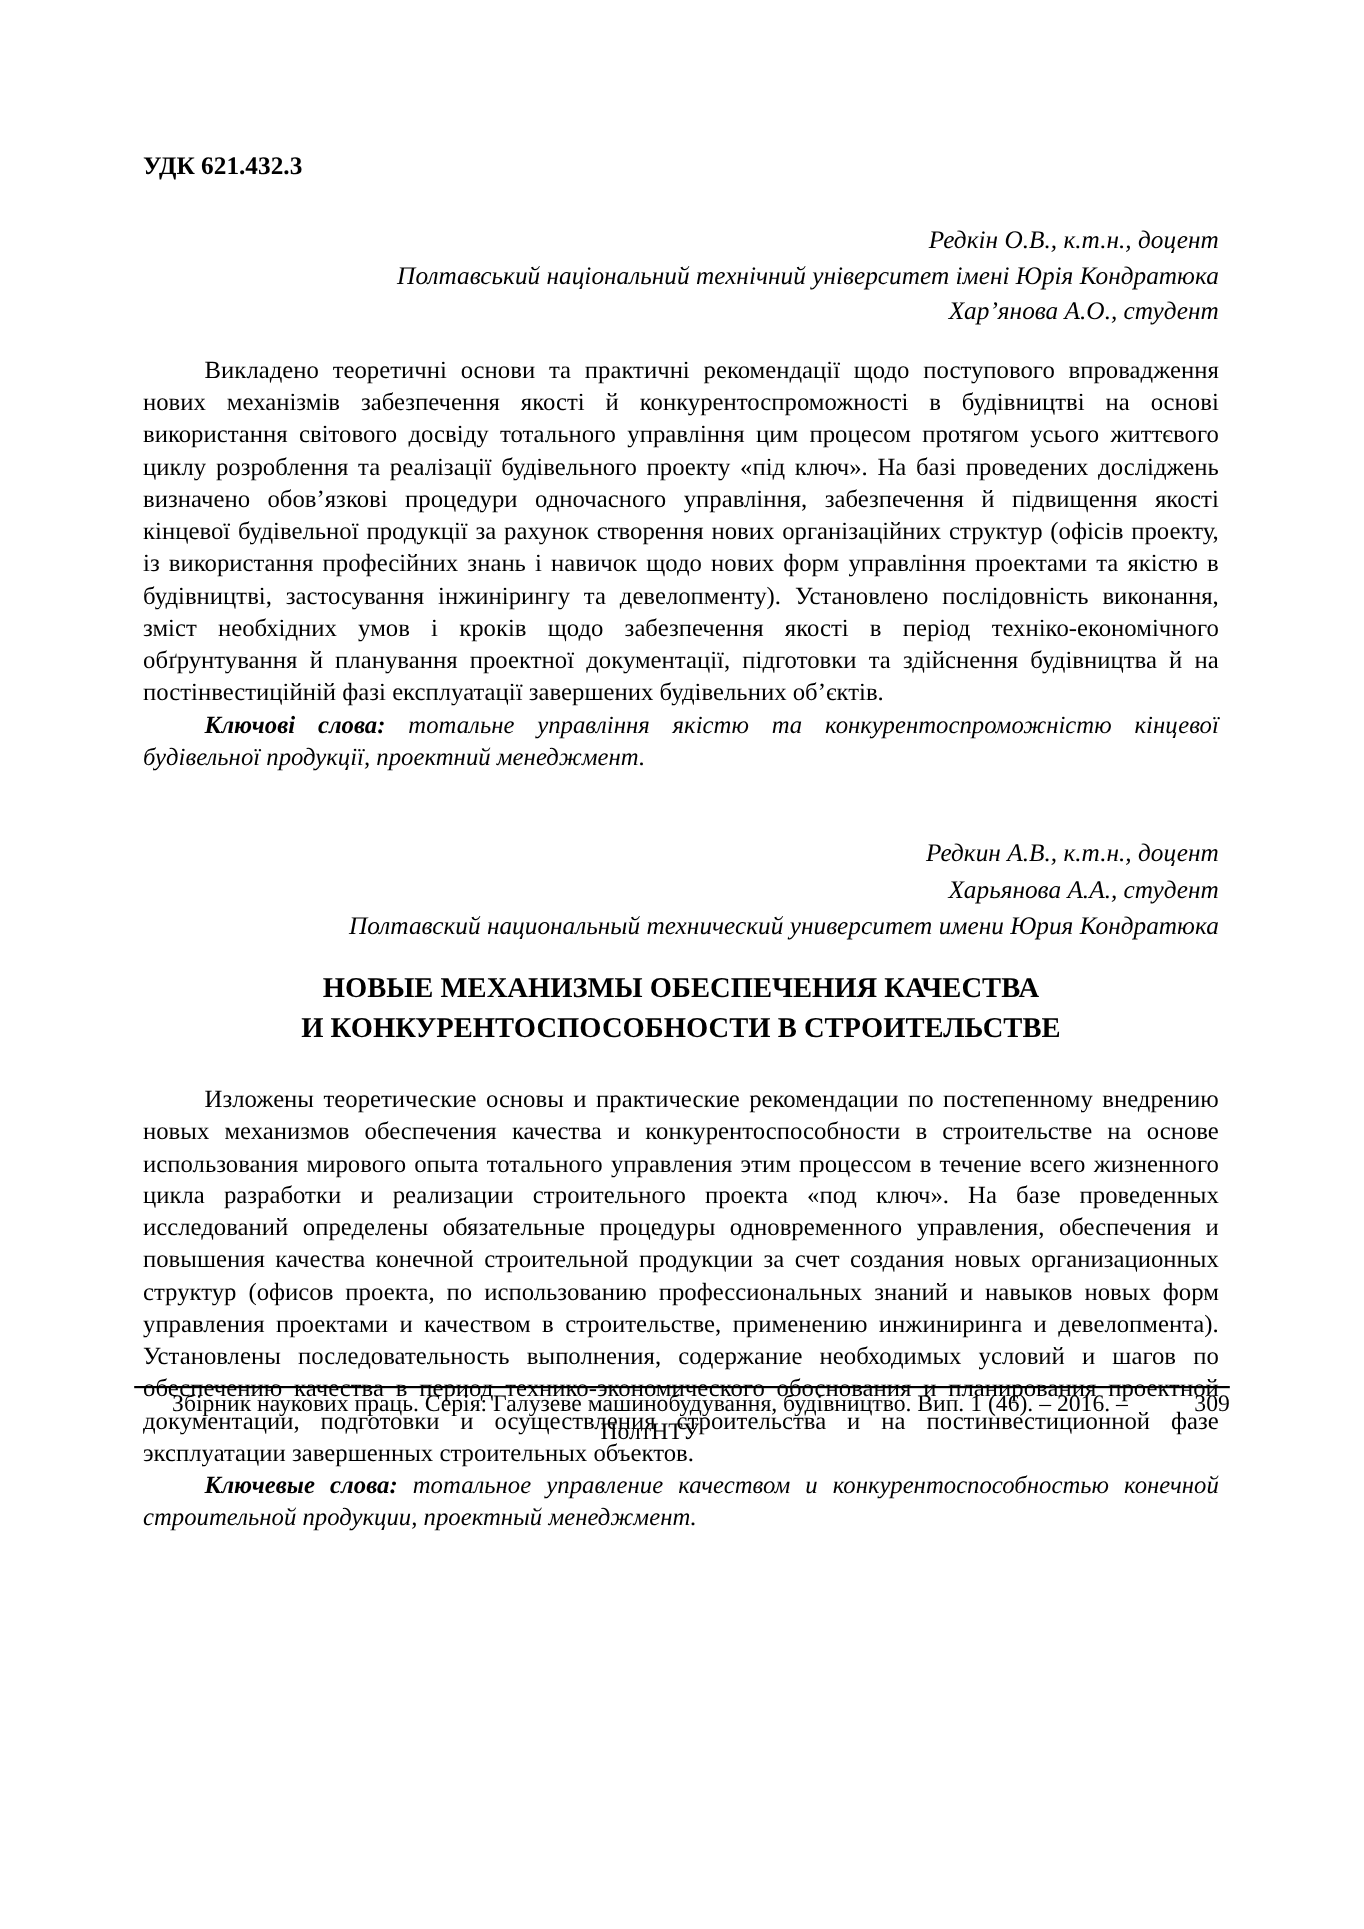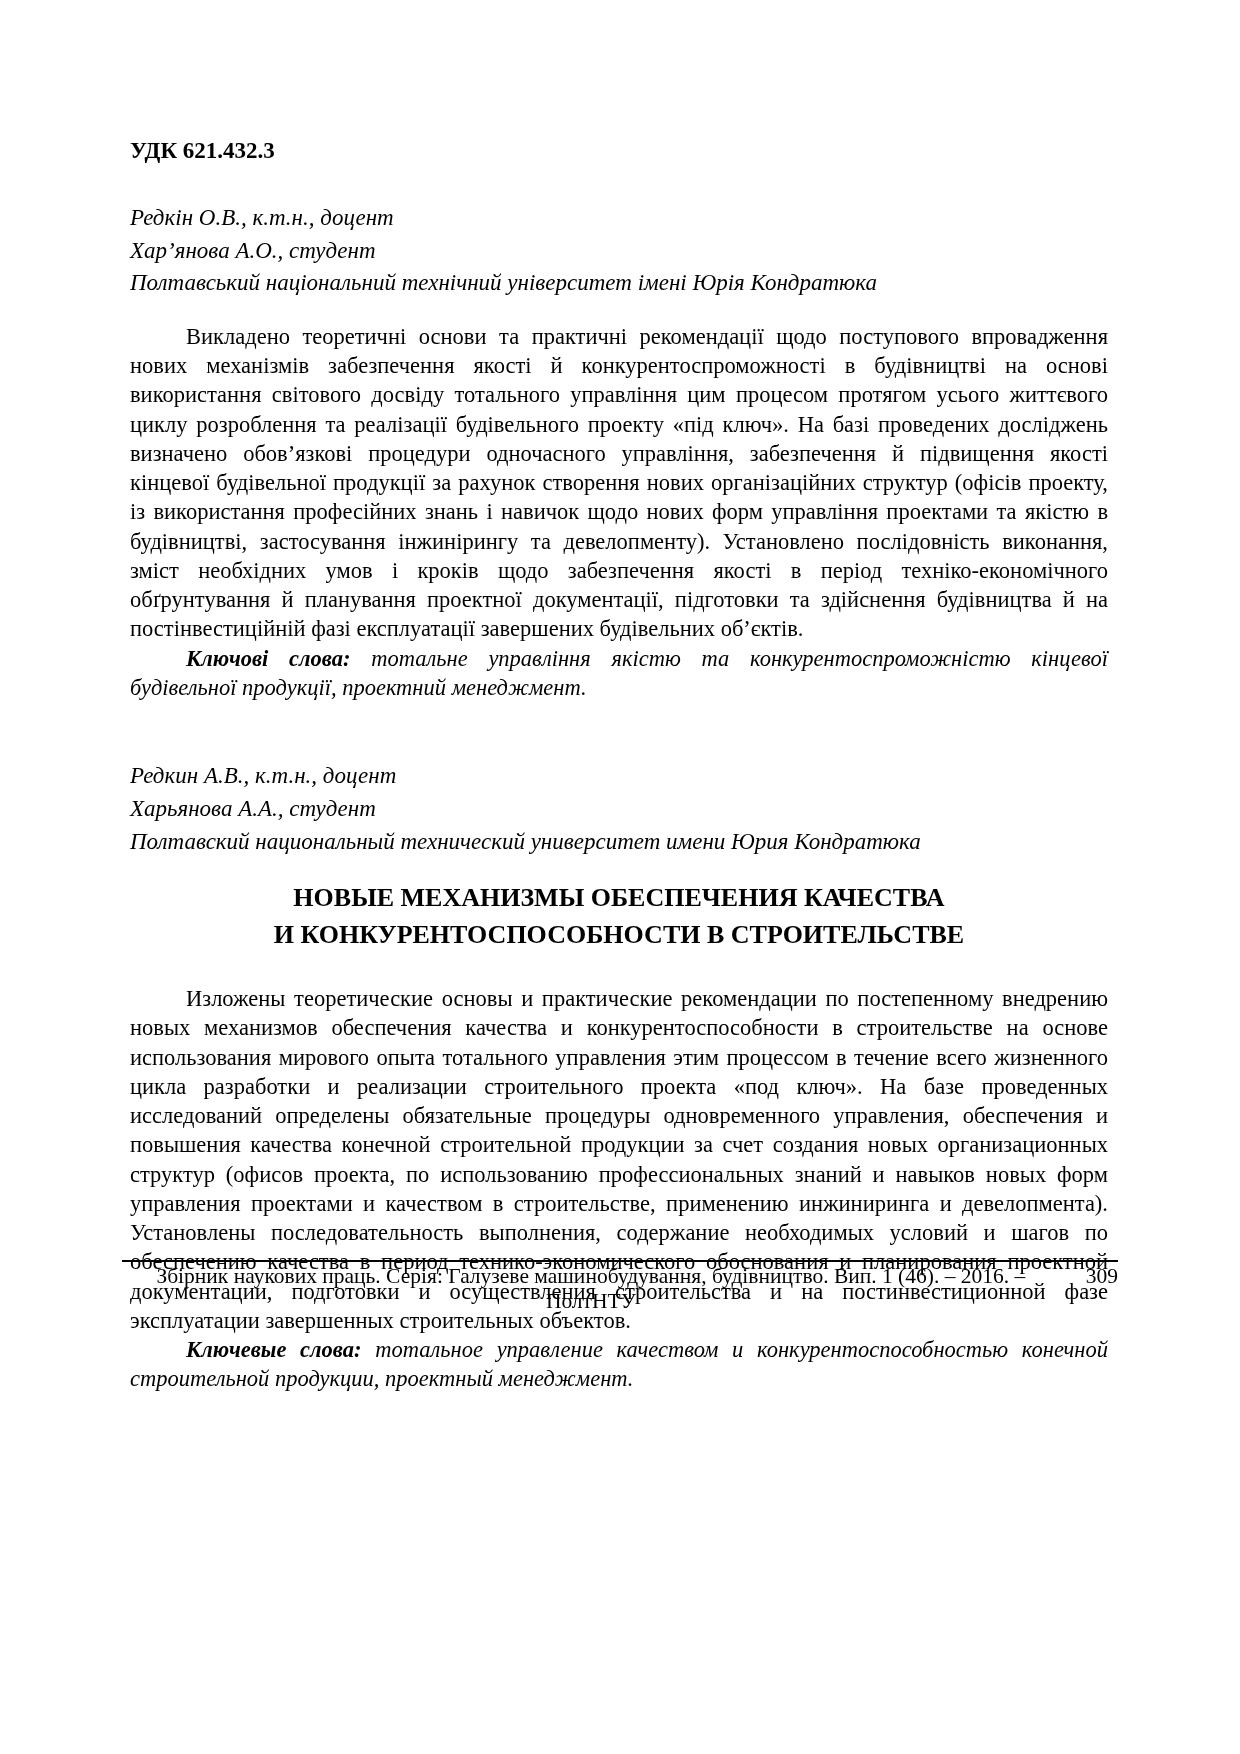--- a/index.html
+++ b/index.html
@@ -22,21 +22,21 @@
     background: #ffffff;
     overflow: hidden;
     border-radius: 10px;
   }
   .udc {
     font-weight: bold;
     font-size: 23px;
     margin-bottom: 38px;
   }
   .authors {
-    text-align: left;
+    text-align: right;
     font-style: italic;
     font-size: 23px;
     line-height: 1.42;
     margin-bottom: 22px;
   }
   .title {
     text-align: center;
     font-weight: bold;
     font-size: 26px;
     line-height: 1.42;
@@ -86,22 +86,22 @@
 </head>
 <body>
 
 <div class="page">
 
   <div class="udc">УДК 621.432.3</div>
 
   <section>
     <div class="authors">
       <div>Редкін О.В., к.т.н., доцент</div>
+      <div>Полтавський національний технічний університет імені Юрія Кондратюка</div>
       <div>Хар’янова А.О., студент</div>
-      <div>Полтавський національний технічний університет імені Юрія Кондратюка</div>
     </div>
 
 
     <p class="abstract">Викладено теоретичні основи та практичні рекомендації щодо поступового впровадження нових механізмів забезпечення якості й конкурентоспроможності в будівництві на основі використання світового досвіду тотального управління цим процесом протягом усього життєвого циклу розроблення та реалізації будівельного проекту «під ключ». На базі проведених досліджень визначено обов’язкові процедури одночасного управління, забезпечення й підвищення якості кінцевої будівельної продукції за рахунок створення нових організаційних структур (офісів проекту, із використання професійних знань і навичок щодо нових форм управління проектами та якістю в будівництві, застосування інжинірингу та девелопменту). Установлено послідовність виконання, зміст необхідних умов і кроків щодо забезпечення якості в період техніко-економічного обґрунтування й планування проектної документації, підготовки та здійснення будівництва й на постінвестиційній фазі експлуатації завершених будівельних об’єктів.</p>
 
     <p class="keywords">
       <span class="kw-label">Ключові слова:</span>
       <span>тотальне управління якістю та конкурентоспроможністю кінцевої будівельної продукції, проектний менеджмент.</span>
     </p>
   </section>

